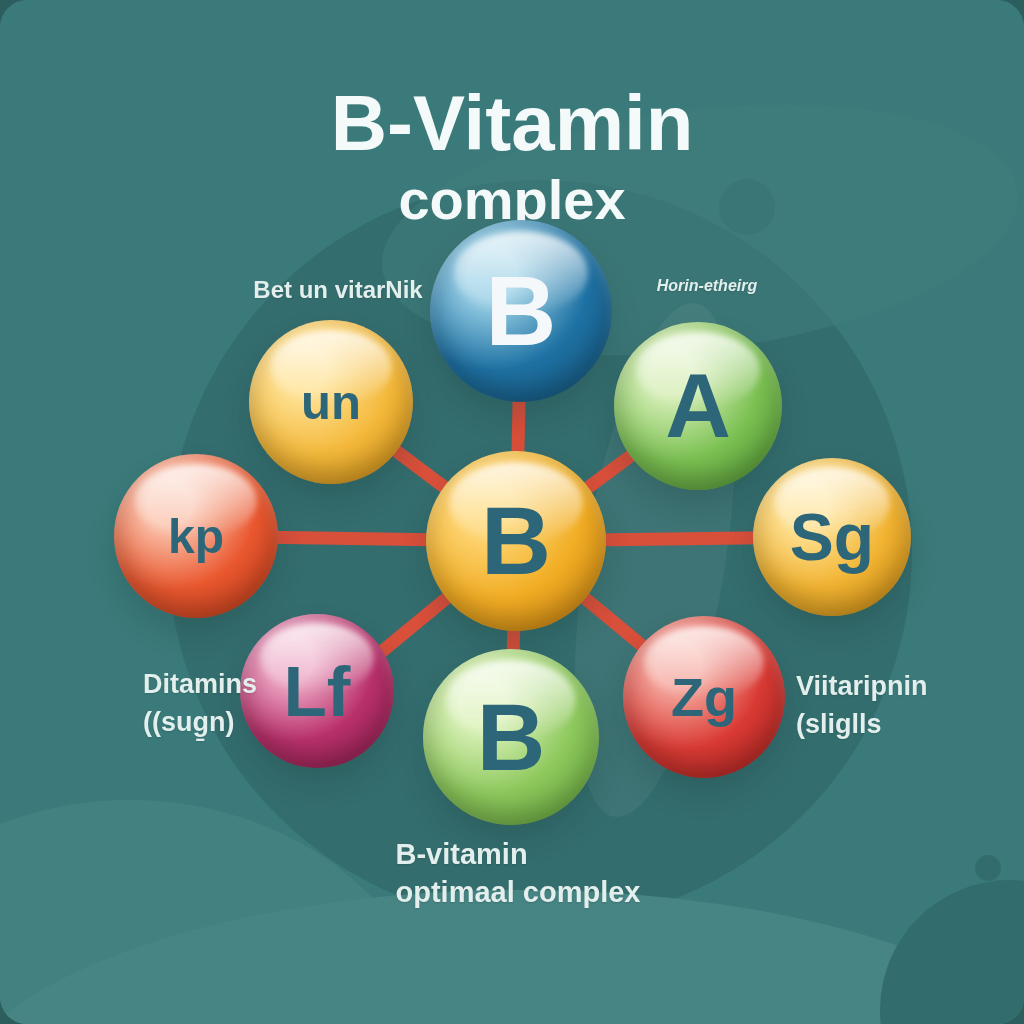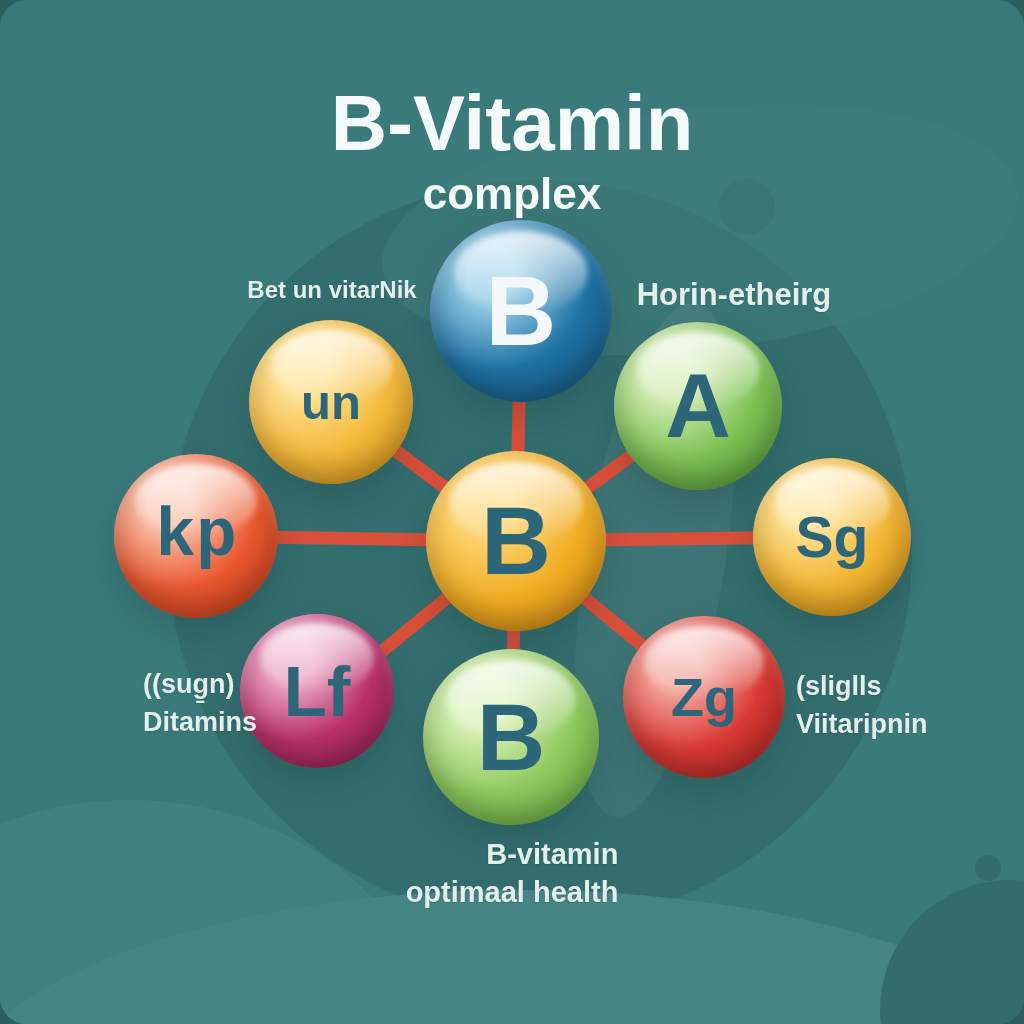--- a/index.html
+++ b/index.html
@@ -15,37 +15,37 @@
   .blob-top-dot{left:719px;top:179px;width:56px;height:56px;background:#346d6e;}
   .blob-corner-br{left:880px;top:880px;width:260px;height:260px;background:#336c6d;}
   .blob-dot-br{left:975px;top:855px;width:26px;height:26px;background:#336c6d;}
   .swoosh-bottom{left:-60px;top:890px;width:1160px;height:460px;background:#478484;}
   .swoosh-bl{left:-180px;top:800px;width:620px;height:520px;background:#458282;opacity:.85;}
   .swoosh-top{left:380px;top:110px;width:640px;height:240px;background:#417e7e;opacity:.55;transform:rotate(-7deg);}
   .swoosh-mid{left:585px;top:300px;width:140px;height:520px;background:rgba(255,255,255,.05);transform:rotate(9deg);}
   
   .title-wrap{position:absolute;left:0;right:0;top:84px;text-align:center;color:#f4faf9;}
   .title-main{font-size:78px;font-weight:bold;line-height:1;margin:0;}
-  .title-sub{font-size:44px;font-weight:bold;line-height:1;margin-top:10px;}
+  .title-sub{font-size:56px;font-weight:bold;line-height:1;margin-top:10px;}
   
   svg.edges{position:absolute;left:0;top:0;}
   
   .sphere{position:absolute;border-radius:50%;
     box-shadow:inset 0 -12px 26px rgba(0,0,0,.25), inset 0 8px 12px rgba(255,255,255,.18), 0 16px 28px rgba(15,45,45,.18);
   }
   .sphere .gloss{position:absolute;left:13%;top:6%;width:74%;height:46%;border-radius:50%;
     background:linear-gradient(180deg, rgba(255,255,255,.82), rgba(255,255,255,0));
     filter:blur(3px);}
   .sphere .letter{position:absolute;inset:0;display:flex;align-items:center;justify-content:center;
     font-weight:bold;}
   
   .caption{position:absolute;color:#e2efec;font-weight:bold;text-shadow:0 1px 2px rgba(0,0,0,.12);}
-  .cap-center{transform:translateX(-50%);text-align:right;}
+  .cap-center{transform:translateX(-50%);text-align:left;margin-left:6px;}
   .cap-top-left{left:332px;top:276px;font-size:24px;}
-  .cap-top-right{left:734px;top:277px;font-size:31px;}
+  .cap-top-right{left:701px;top:277px;font-size:16px;font-style:italic;}
   .cap-left{left:143px;top:666px;font-size:27px;line-height:1.4;text-align:left;}
   .cap-right{left:796px;top:668px;font-size:27px;line-height:1.4;text-align:left;}
   .cap-bottom{left:512px;top:836px;font-size:29px;line-height:1.3;}
 </style>
 </head>
 <body>
 
 <div class="canvas">
 
   <div class="blob ring-dark"></div>
@@ -85,51 +85,51 @@
       <div class="sphere" style="left: 249px; top: 320px; height: 164px; width: 164px; background: radial-gradient(circle at 34% 30%, rgb(255, 228, 154) 0%, rgb(255, 228, 154) 14%, rgb(244, 185, 59) 55%, rgb(205, 138, 16) 98%);">
         <div class="gloss"></div>
         <div class="letter" style="color: rgb(45, 102, 120); font-size: 49px;">un</div>
       </div>
       <div class="sphere" style="left: 614px; top: 322px; height: 168px; width: 168px; background: radial-gradient(circle at 34% 30%, rgb(216, 239, 185) 0%, rgb(216, 239, 185) 14%, rgb(124, 193, 83) 55%, rgb(79, 148, 49) 98%);">
         <div class="gloss"></div>
         <div class="letter" style="color: rgb(45, 102, 120); font-size: 91px;">A</div>
       </div>
       <div class="sphere" style="left: 114px; top: 454px; height: 164px; width: 164px; background: radial-gradient(circle at 34% 30%, rgb(251, 199, 178) 0%, rgb(251, 199, 178) 14%, rgb(234, 88, 47) 55%, rgb(191, 59, 25) 98%);">
         <div class="gloss"></div>
-        <div class="letter" style="color: rgb(45, 102, 120); font-size: 68px; font-family: Liberation Mono, monospace;">kp</div>
+        <div class="letter" style="color: rgb(45, 102, 120); font-size: 48px;">kp</div>
       </div>
       <div class="sphere" style="left: 753px; top: 458px; height: 158px; width: 158px; background: radial-gradient(circle at 34% 30%, rgb(255, 228, 154) 0%, rgb(255, 228, 154) 14%, rgb(242, 180, 50) 55%, rgb(205, 138, 16) 98%);">
         <div class="gloss"></div>
-        <div class="letter" style="color: rgb(45, 102, 120); font-size: 57px;">Sg</div>
+        <div class="letter" style="color: rgb(45, 102, 120); font-size: 66px;">Sg</div>
       </div>
       <div class="sphere" style="left: 240px; top: 614px; height: 154px; width: 154px; background: radial-gradient(circle at 34% 30%, rgb(238, 172, 200) 0%, rgb(238, 172, 200) 14%, rgb(186, 49, 107) 55%, rgb(140, 29, 76) 98%);">
         <div class="gloss"></div>
         <div class="letter" style="color: rgb(45, 102, 120); font-size: 71px;">Lf</div>
       </div>
       <div class="sphere" style="left: 423px; top: 649px; height: 176px; width: 176px; background: radial-gradient(circle at 34% 30%, rgb(222, 243, 189) 0%, rgb(222, 243, 189) 14%, rgb(142, 201, 93) 55%, rgb(97, 163, 56) 98%);">
         <div class="gloss"></div>
         <div class="letter" style="color: rgb(45, 102, 120); font-size: 95px;">B</div>
       </div>
       <div class="sphere" style="left: 623px; top: 616px; height: 162px; width: 162px; background: radial-gradient(circle at 34% 30%, rgb(246, 173, 163) 0%, rgb(246, 173, 163) 14%, rgb(218, 58, 52) 55%, rgb(167, 34, 30) 98%);">
         <div class="gloss"></div>
         <div class="letter" style="color: rgb(45, 102, 120); font-size: 54px;">Zg</div>
       </div>
     </div>
 
   <div class="caption cap-center cap-top-left">Bet un vitarNik</div>
   <div class="caption cap-center cap-top-right">Horin-etheirg</div>
 
   <div class="caption cap-left">
+    <div>Ditamins</div>
     <div>((sug̱n)</div>
-    <div>Ditamins</div>
   </div>
 
   <div class="caption cap-right">
+    <div>Viitaripnin</div>
     <div>(sliglls</div>
-    <div>Viitaripnin</div>
   </div>
 
   <div class="caption cap-center cap-bottom">
     <div>B-vitamin</div>
-    <div>optimaal health</div>
+    <div>optimaal complex</div>
   </div>
 
 </div>
 
 </body></html>

